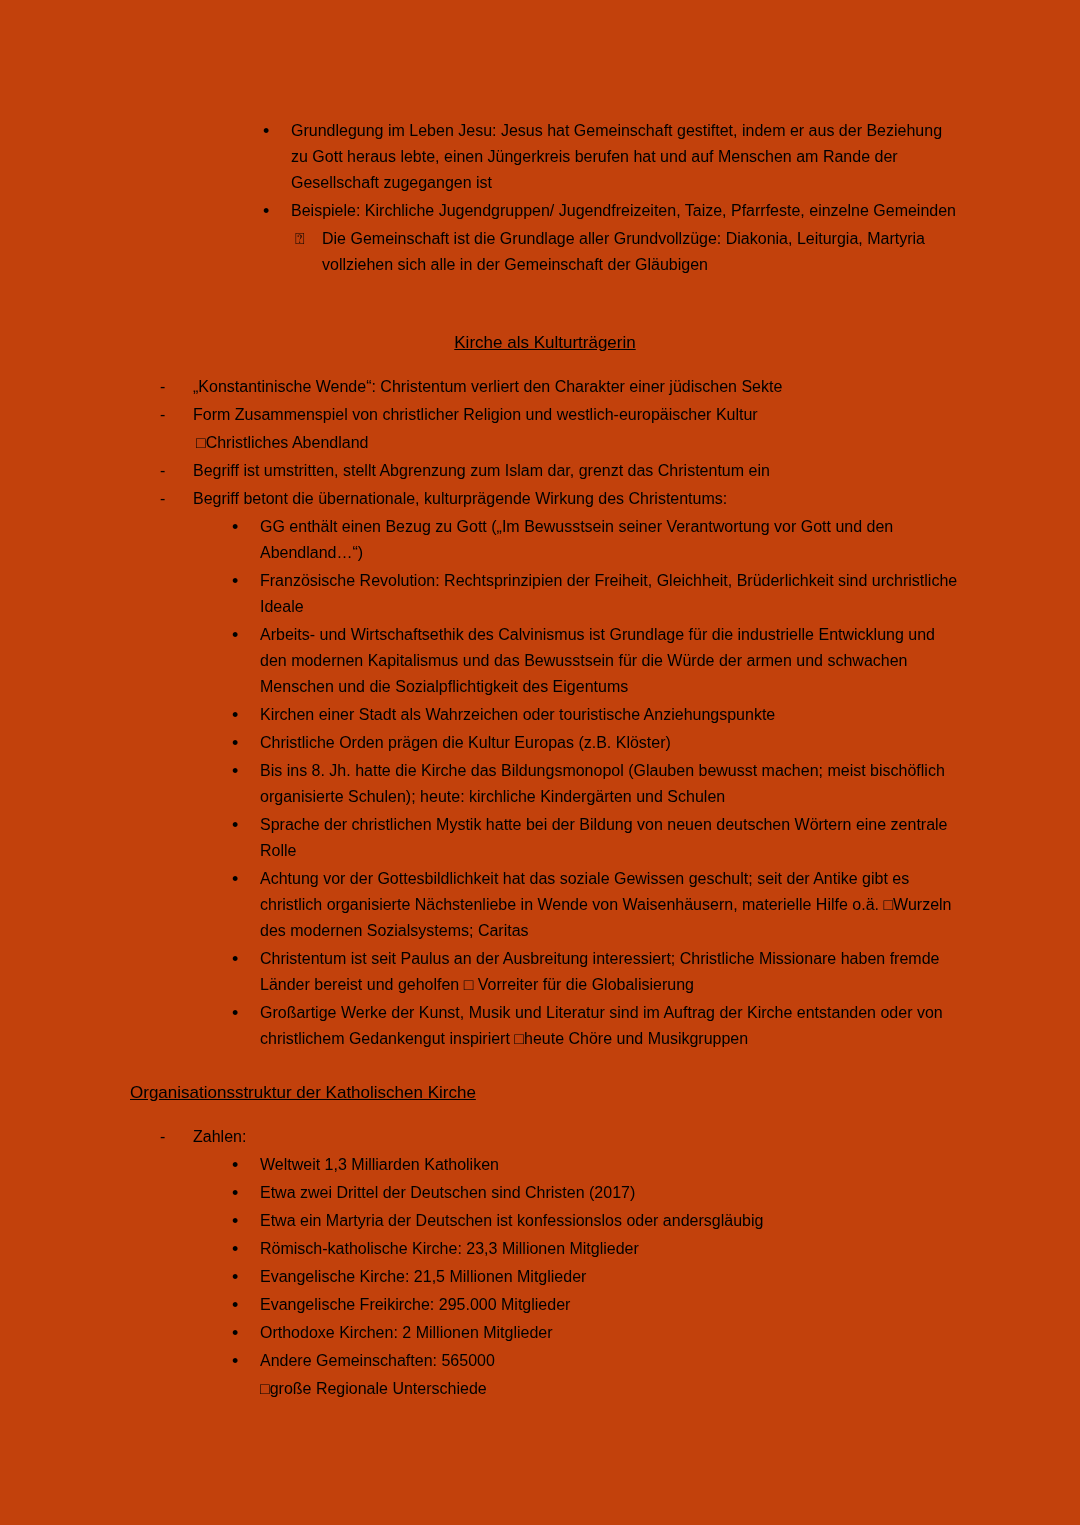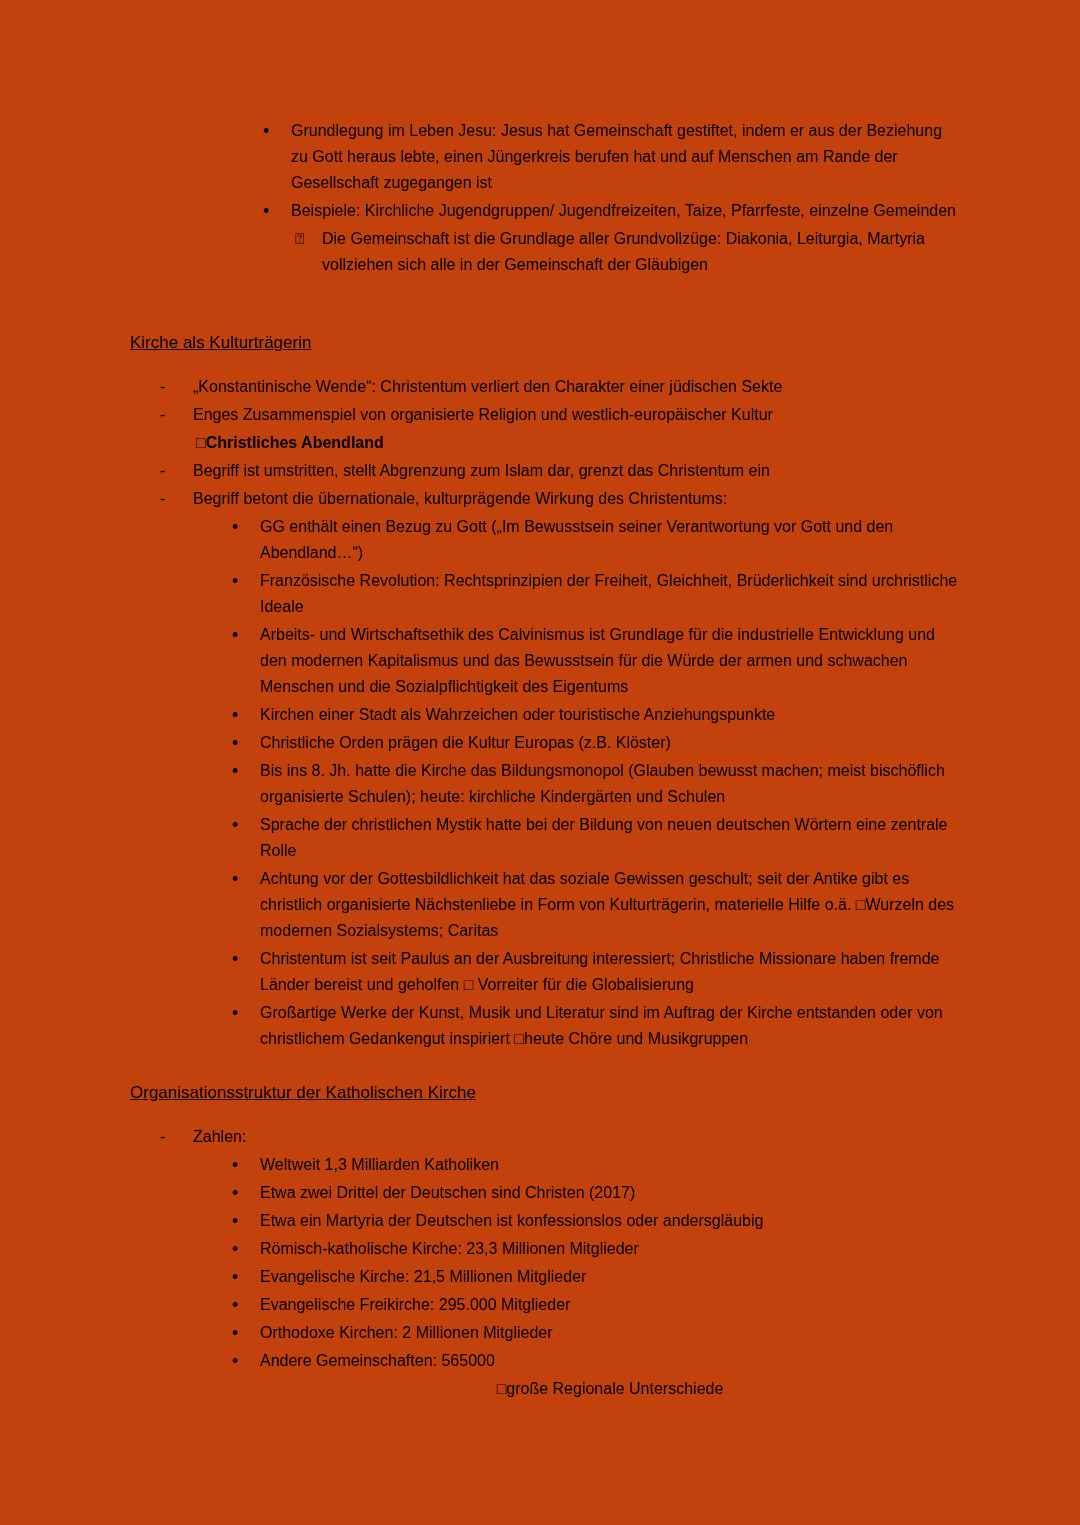--- a/index.html
+++ b/index.html
@@ -51,65 +51,65 @@
     font-size: 18px;
   }
   
   .arrow { padding-left: 192px; }
   .arrow .marker {
     position: absolute;
     left: 165px;
     top: 0;
   }
   
-  .note1 { padding-left: 66px; font-weight: bold; }
-  .note2 { padding-left: 130px; text-align: center; }
+  .note1 { padding-left: 66px; }
+  .note2 { padding-left: 130px; }
 
   .heading {
     font-size: 17px;
     font-weight: 400;
     text-decoration: underline;
     margin: 0;
     padding: 0;
   }
-  .heading-1 { margin: 52px 0 18px 0; }
+  .heading-1 { margin: 52px 0 18px 0; text-align: center; }
   .heading-2 { margin: 28px 0 18px 0; }
 </style>
 </head>
 <body>
 
 <div class="page">
 
   <div>
     <div class="item bullet2">Grundlegung im Leben Jesu: Jesus hat Gemeinschaft gestiftet, indem er aus der Beziehung zu Gott heraus lebte, einen Jüngerkreis berufen hat und auf Menschen am Rande der Gesellschaft zugegangen ist</div>
     <div class="item bullet2">Beispiele: Kirchliche Jugendgruppen/ Jugendfreizeiten, Taize, Pfarrfeste, einzelne Gemeinden</div>
     <div class="item arrow">
       <span class="marker">⍰</span><span>Die Gemeinschaft ist die Grundlage aller Grundvollzüge: Diakonia, Leiturgia, Martyria vollziehen sich alle in der Gemeinschaft der Gläubigen</span>
     </div>
   </div>
 
   <h2 class="heading heading-1">Kirche als Kulturträgerin</h2>
 
   <div>
     <div class="item dash">„Konstantinische Wende“: Christentum verliert den Charakter einer jüdischen Sekte</div>
-    <div class="item dash">Enges Zusammenspiel von organisierte Religion und westlich-europäischer Kultur</div>
+    <div class="item dash">Form Zusammenspiel von christlicher Religion und westlich-europäischer Kultur</div>
     <div class="item note1">□Christliches Abendland</div>
     <div class="item dash">Begriff ist umstritten, stellt Abgrenzung zum Islam dar, grenzt das Christentum ein</div>
     <div class="item dash">Begriff betont die übernationale, kulturprägende Wirkung des Christentums:</div>
   </div>
 
   <div>
     <div class="item bullet">GG enthält einen Bezug zu Gott („Im Bewusstsein seiner Verantwortung vor Gott und den Abendland…“)</div>
     <div class="item bullet">Französische Revolution: Rechtsprinzipien der Freiheit, Gleichheit, Brüderlichkeit sind urchristliche Ideale</div>
     <div class="item bullet">Arbeits- und Wirtschaftsethik des Calvinismus ist Grundlage für die industrielle Entwicklung und den modernen Kapitalismus und das Bewusstsein für die Würde der armen und schwachen Menschen und die Sozialpflichtigkeit des Eigentums</div>
     <div class="item bullet">Kirchen einer Stadt als Wahrzeichen oder touristische Anziehungspunkte</div>
     <div class="item bullet">Christliche Orden prägen die Kultur Europas (z.B. Klöster)</div>
     <div class="item bullet">Bis ins 8. Jh. hatte die Kirche das Bildungsmonopol (Glauben bewusst machen; meist bischöflich organisierte Schulen); heute: kirchliche Kindergärten und Schulen</div>
     <div class="item bullet">Sprache der christlichen Mystik hatte bei der Bildung von neuen deutschen Wörtern eine zentrale Rolle</div>
-    <div class="item bullet">Achtung vor der Gottesbildlichkeit hat das soziale Gewissen geschult; seit der Antike gibt es christlich organisierte Nächstenliebe in Form von Kulturträgerin, materielle Hilfe o.ä. □Wurzeln des modernen Sozialsystems; Caritas</div>
+    <div class="item bullet">Achtung vor der Gottesbildlichkeit hat das soziale Gewissen geschult; seit der Antike gibt es christlich organisierte Nächstenliebe in Wende von Waisenhäusern, materielle Hilfe o.ä. □Wurzeln des modernen Sozialsystems; Caritas</div>
     <div class="item bullet">Christentum ist seit Paulus an der Ausbreitung interessiert; Christliche Missionare haben fremde Länder bereist und geholfen □ Vorreiter für die Globalisierung</div>
     <div class="item bullet">Großartige Werke der Kunst, Musik und Literatur sind im Auftrag der Kirche entstanden oder von christlichem Gedankengut inspiriert □heute Chöre und Musikgruppen</div>
   </div>
 
   <h2 class="heading heading-2">Organisationsstruktur der Katholischen Kirche</h2>
 
   <div>
     <div class="item dash">Zahlen:</div>
   </div>
 

